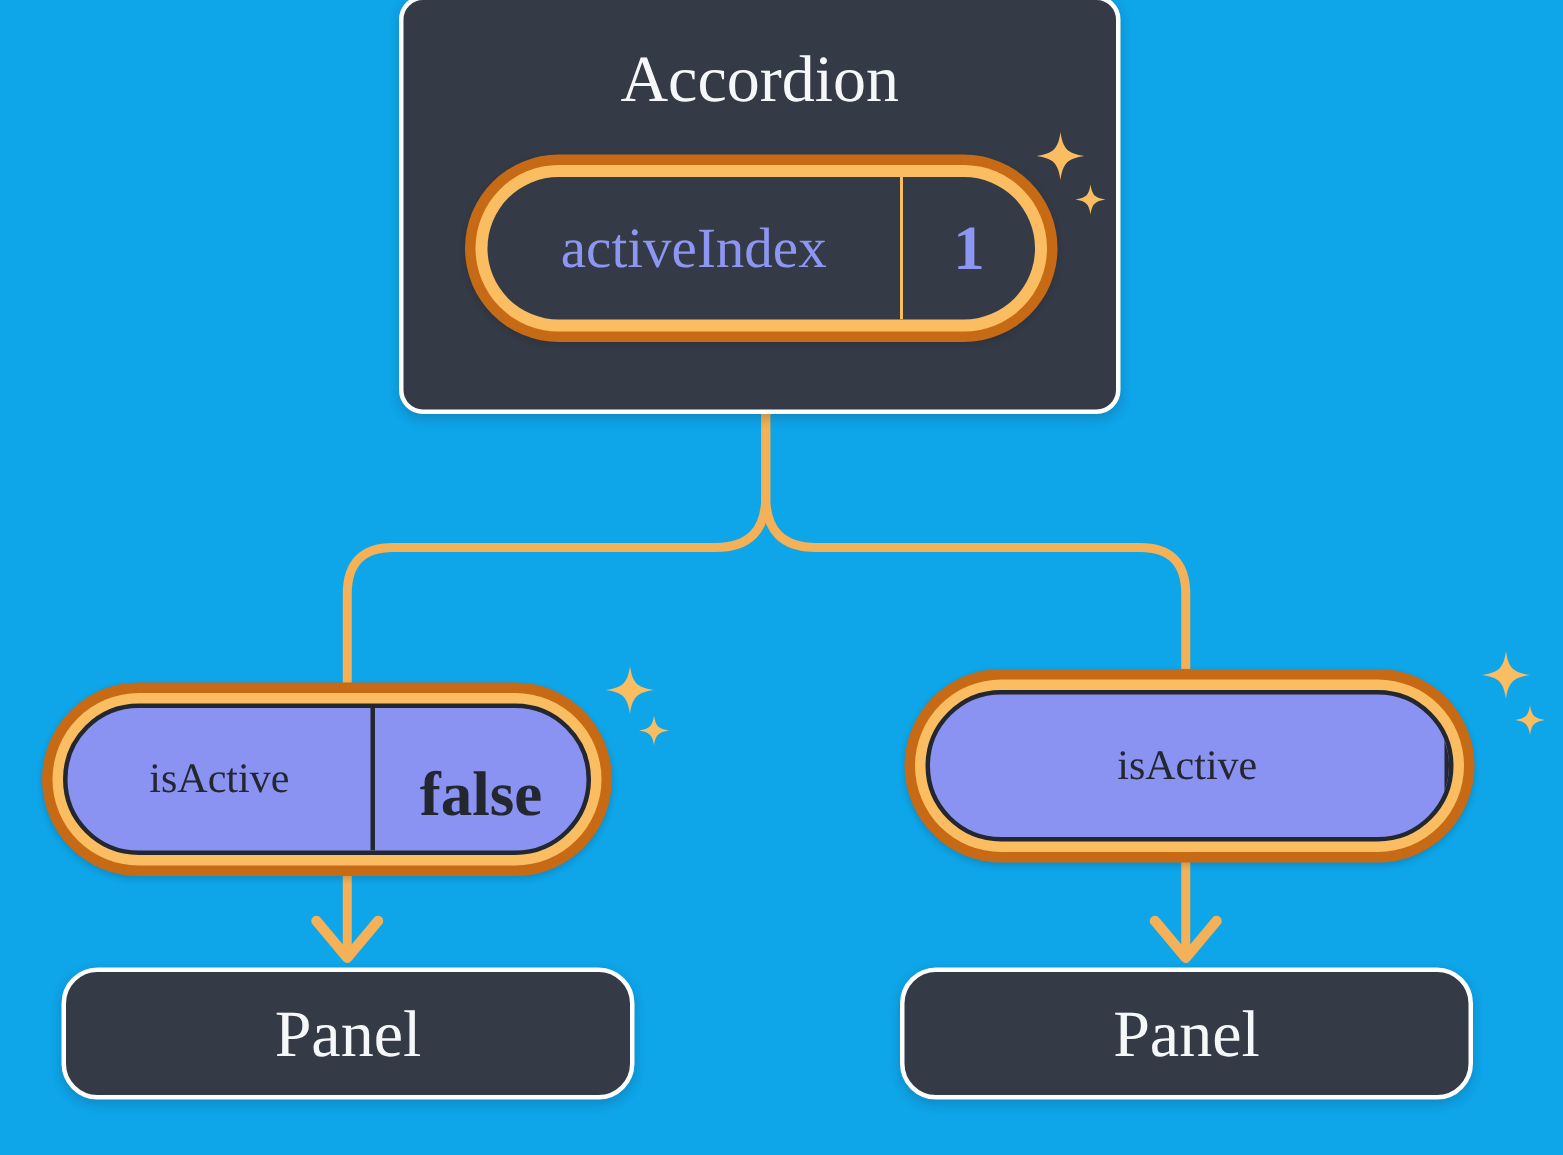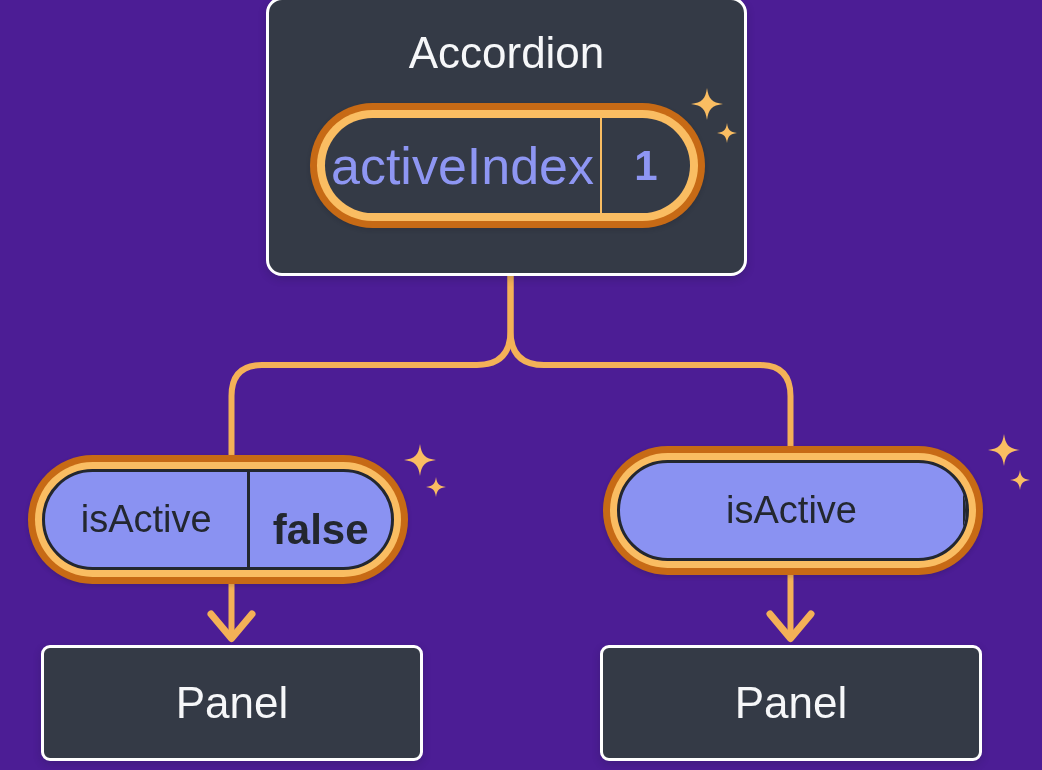--- a/index.html
+++ b/index.html
@@ -1,21 +1,21 @@
 <!DOCTYPE html>
 <html><head>
 <meta charset="utf-8">
 <style>
   html,body{margin:0;padding:0;}
   .canvas{
     position:relative;
     width:1042px;height:770px;
-    background:#4c1d95;
+    background:#0ea5e9;
     overflow:hidden;
-    font-family:Liberation Sans, sans-serif;
+    font-family:Liberation Serif, serif;
   }
   .layer{position:absolute;left:0;top:0;pointer-events:none;}
   .connectors{z-index:1;}
   .sparkles{z-index:4;}
 
   
   .node{
     position:absolute;
     background:#343a46;
     border:3px solid #ffffff;
@@ -63,21 +63,21 @@
   .state-pill{
     position:absolute;
     left:41px;top:103px;
     width:395px;height:125px;
   }
   .state-pill .pill-core{ background:#343a46; }
   .state-name{
     flex:1;
     display:flex;align-items:center;justify-content:center;
     color:#8e96f3;
-    font-size:52px;
+    font-size:38px;
   }
   .state-divider{ width:2px;background:#fabd62; }
   .state-value{
     width:88px;
     display:flex;align-items:center;justify-content:center;
     color:#8e96f3;
     font-size:42px;
     font-weight:bold;
   }
 
@@ -91,36 +91,36 @@
   .prop-pill.right{ left:603px;top:446px; }
   .prop-pill .pill-inner{ padding:7px; }
   .prop-pill .pill-core{
     background:#8a92f2;
     border:3px solid #23272f;
   }
   .prop-name{
     flex:1.44;
     display:flex;align-items:center;justify-content:center;
     color:#23272f;
-    font-size:38px;
+    font-size:28px;
   }
   .prop-divider{ width:3px;background:#23272f; }
   .prop-value{
     flex:1;
     display:flex;align-items:center;justify-content:center;
     color:#23272f;
     font-size:42px;
     font-weight:bold;
     margin-top:20px;
   }
 
   
   .panel-node{
-    width:382px;height:116px;
-    border-radius:9px;
+    width:382px;height:88px;
+    border-radius:24px;
     display:flex;align-items:center;justify-content:center;
     font-size:44px;
     color:#f6f7f9;
   }
   .panel-node.left{ left:41px;top:645px; }
   .panel-node.right{ left:600px;top:645px; }
 </style>
 </head>
 <body>
 

